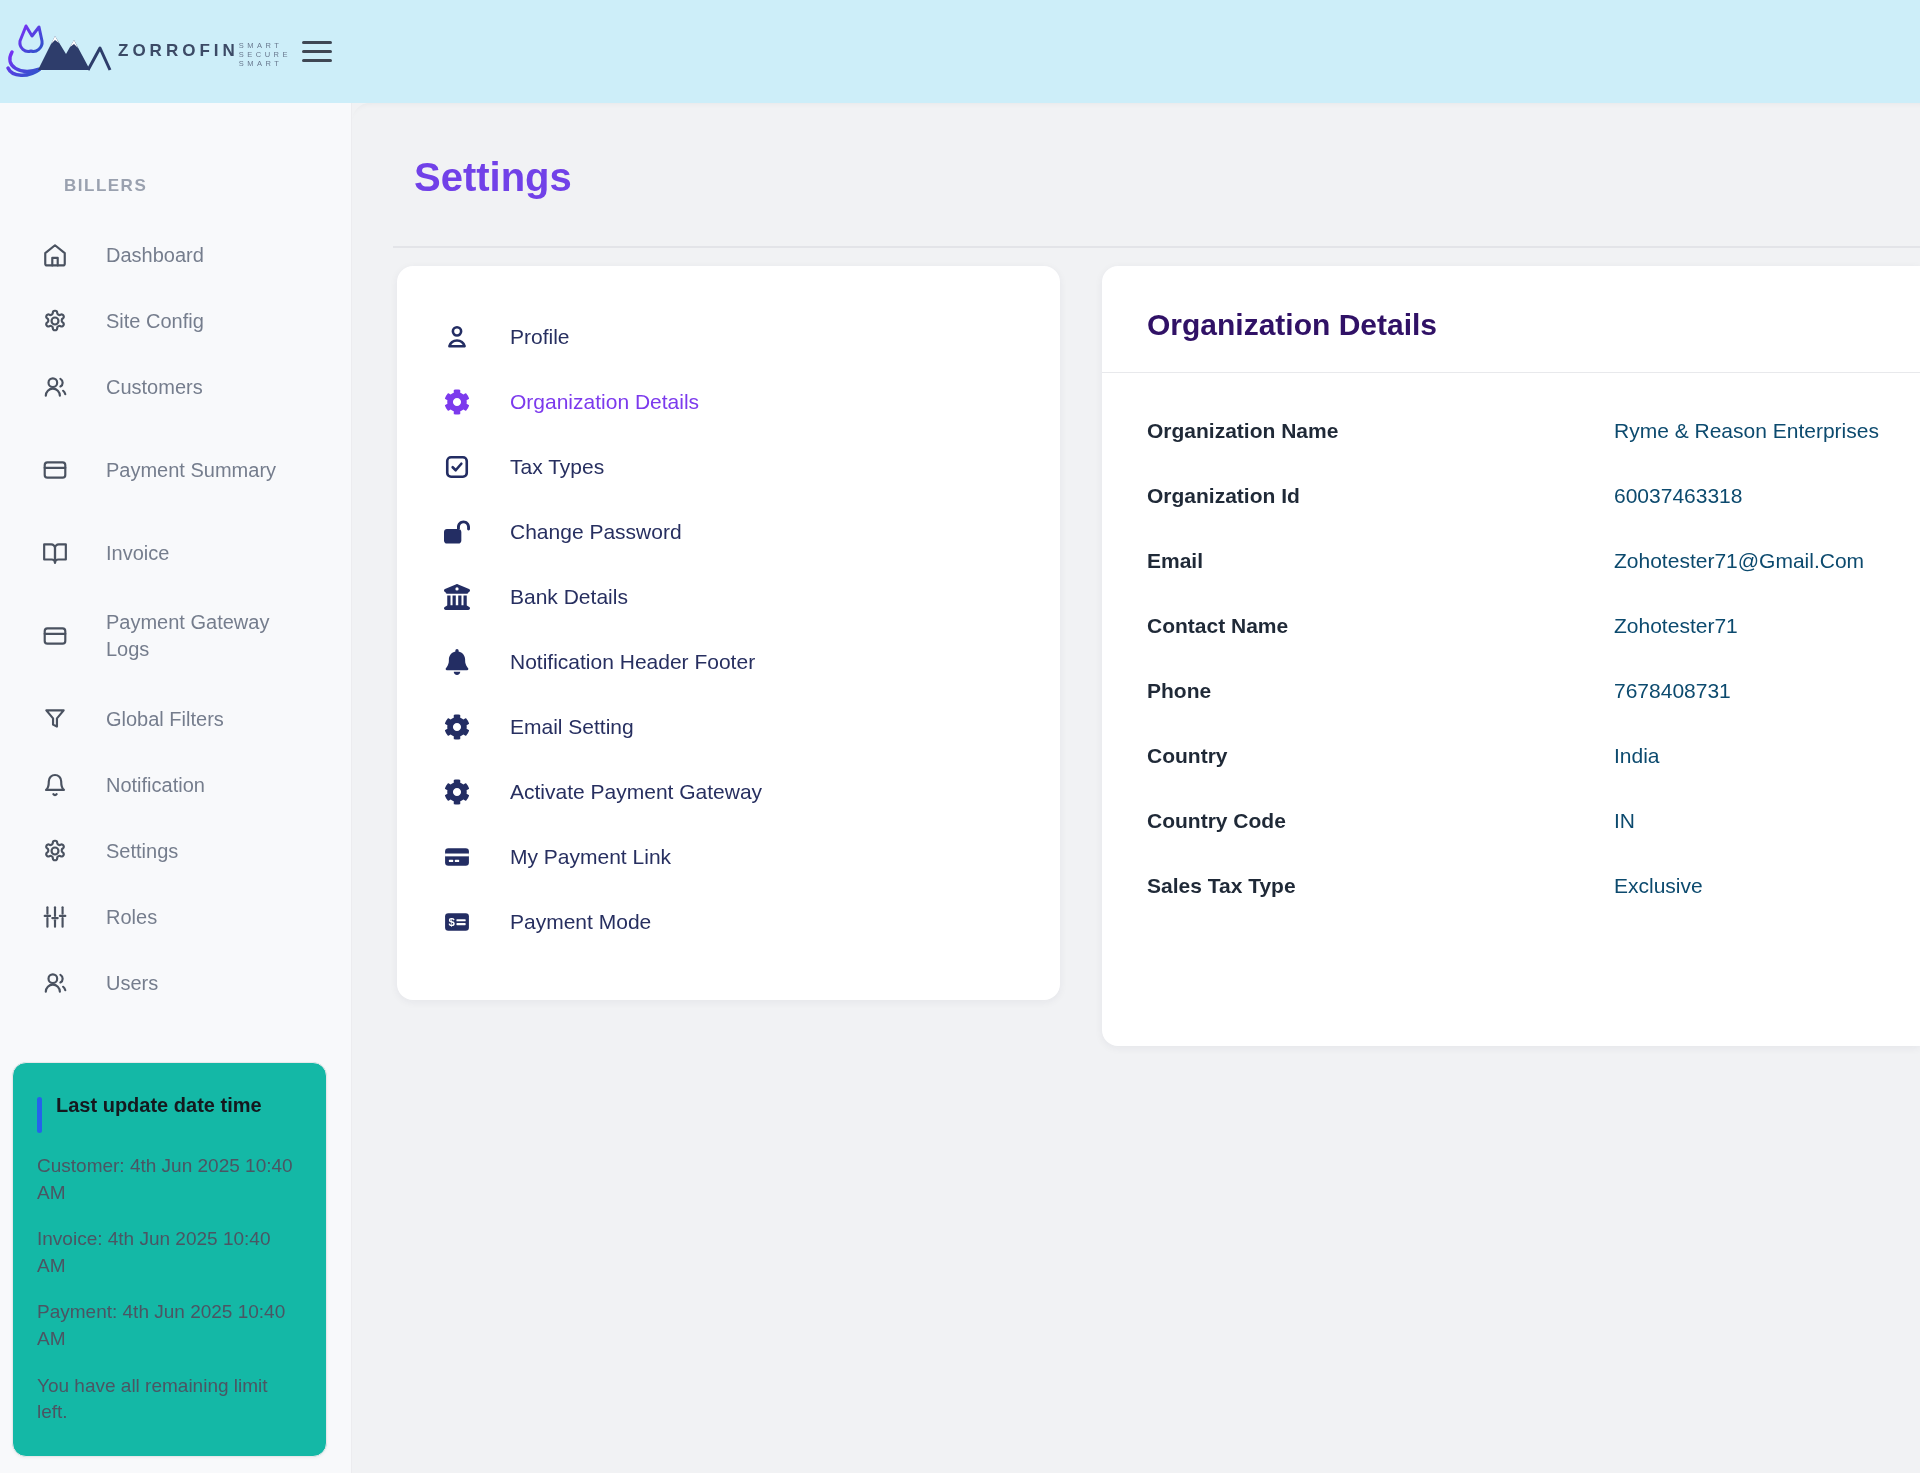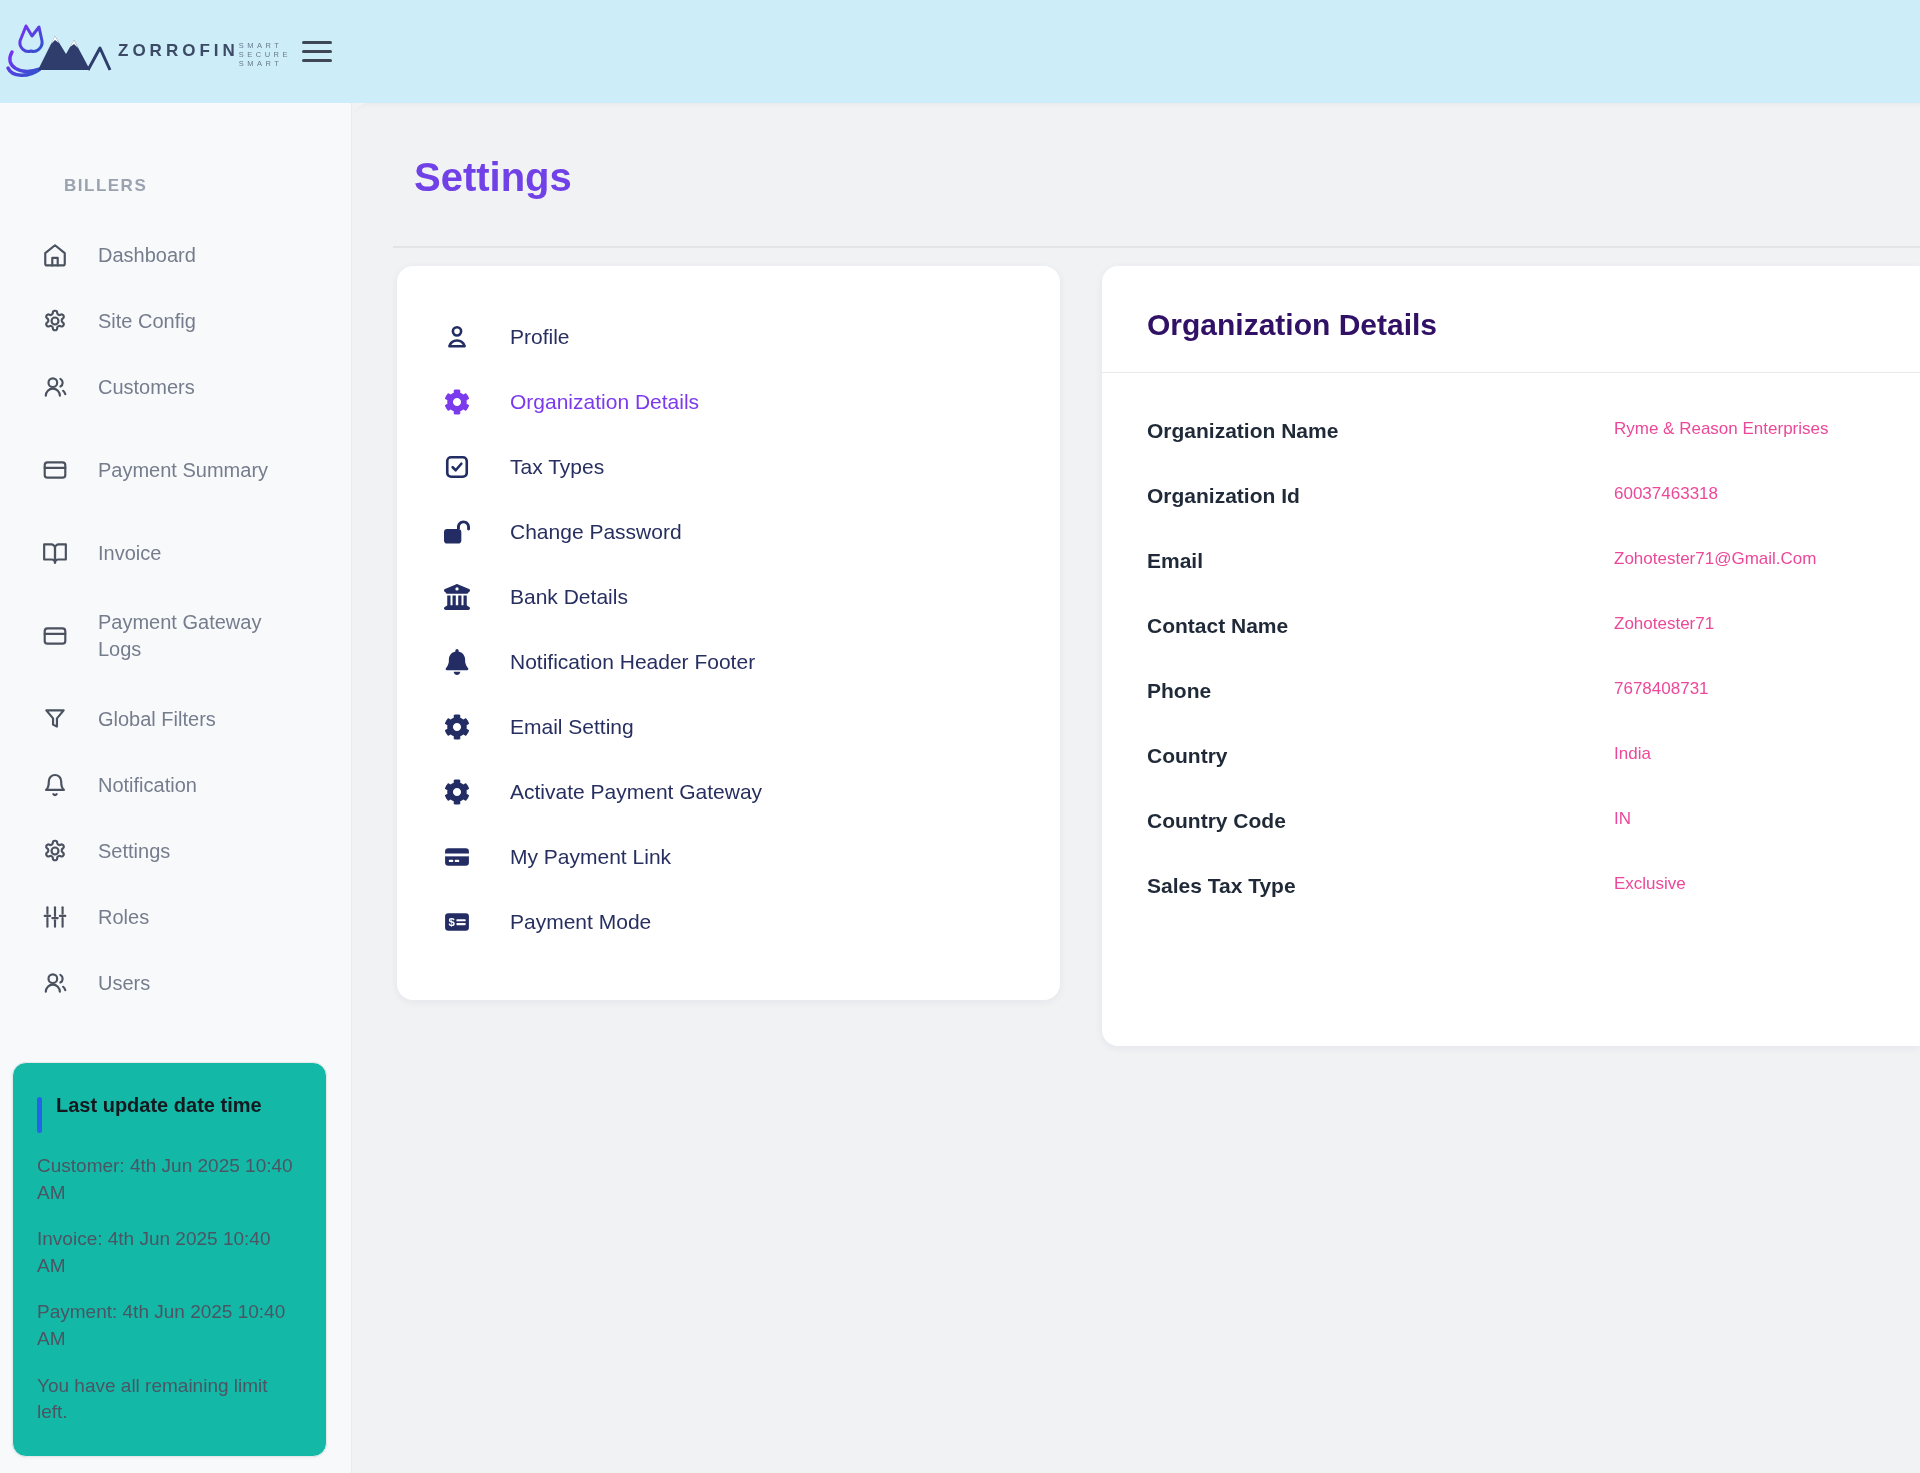--- a/index.html
+++ b/index.html
@@ -38,21 +38,21 @@
     border-right:1px solid #ececef;
     padding-top:73px;
     display:flex; flex-direction:column;
   }
   .section-label {
     margin-left:64px; font-size:17px; font-weight:600;
     letter-spacing:1.5px; color:#9aa1af; margin-bottom:26px;
   }
   .nav-item {
     display:flex; align-items:center;
-    min-height:66px; padding-left:42px; gap:28px; cursor:pointer;
+    min-height:66px; padding-left:42px; gap:36px; cursor:pointer;
   }
   .nav-item.tall { min-height:100px; }
   .nav-item .nicon { width:28px; height:28px; color:#4a5260; flex:0 0 28px; display:flex; align-items:center; }
   .nav-item .nlabel { font-size:20px; color:#757d8d; max-width:178px; line-height:1.33; }
   .nicon svg { width:26px; height:26px; stroke:currentColor; fill:none; stroke-width:2; stroke-linecap:round; stroke-linejoin:round; }
   
   .update-card {
     margin:46px 24px 0 12px;
     background:#14b8a6; border:1px solid #e7e8ea; border-radius:14px;
     padding:28px 24px 30px 24px;
@@ -92,21 +92,21 @@
     box-shadow:0 2px 8px rgba(27,31,60,.06);
     padding-bottom:52px; min-height:780px;
   }
   .org-head { padding:42px 0 30px 45px; }
   .org-title { font-size:30px; font-weight:bold; color:#301166; }
   .org-divider { height:1px; background:#e8e9ec; }
   .org-fields { padding:46px 0 0 45px; }
   .field-row { display:flex; margin-bottom:41px; }
   .field-row:last-child { margin-bottom:0; }
   .field-label { width:467px; font-size:21px; font-weight:600; color:#1f2937; }
-  .field-value { font-size:17px; color:#ec4899; }
+  .field-value { font-size:21px; color:#0c4a6e; }
 </style>
 </head>
 <body>
 
 <div class="topbar">
   <div class="brand">
     <span>
       <svg width="118" height="58" viewBox="0 0 118 58">
         <defs>
           <linearGradient id="lg" x1="0" y1="0" x2="1" y2="1">

